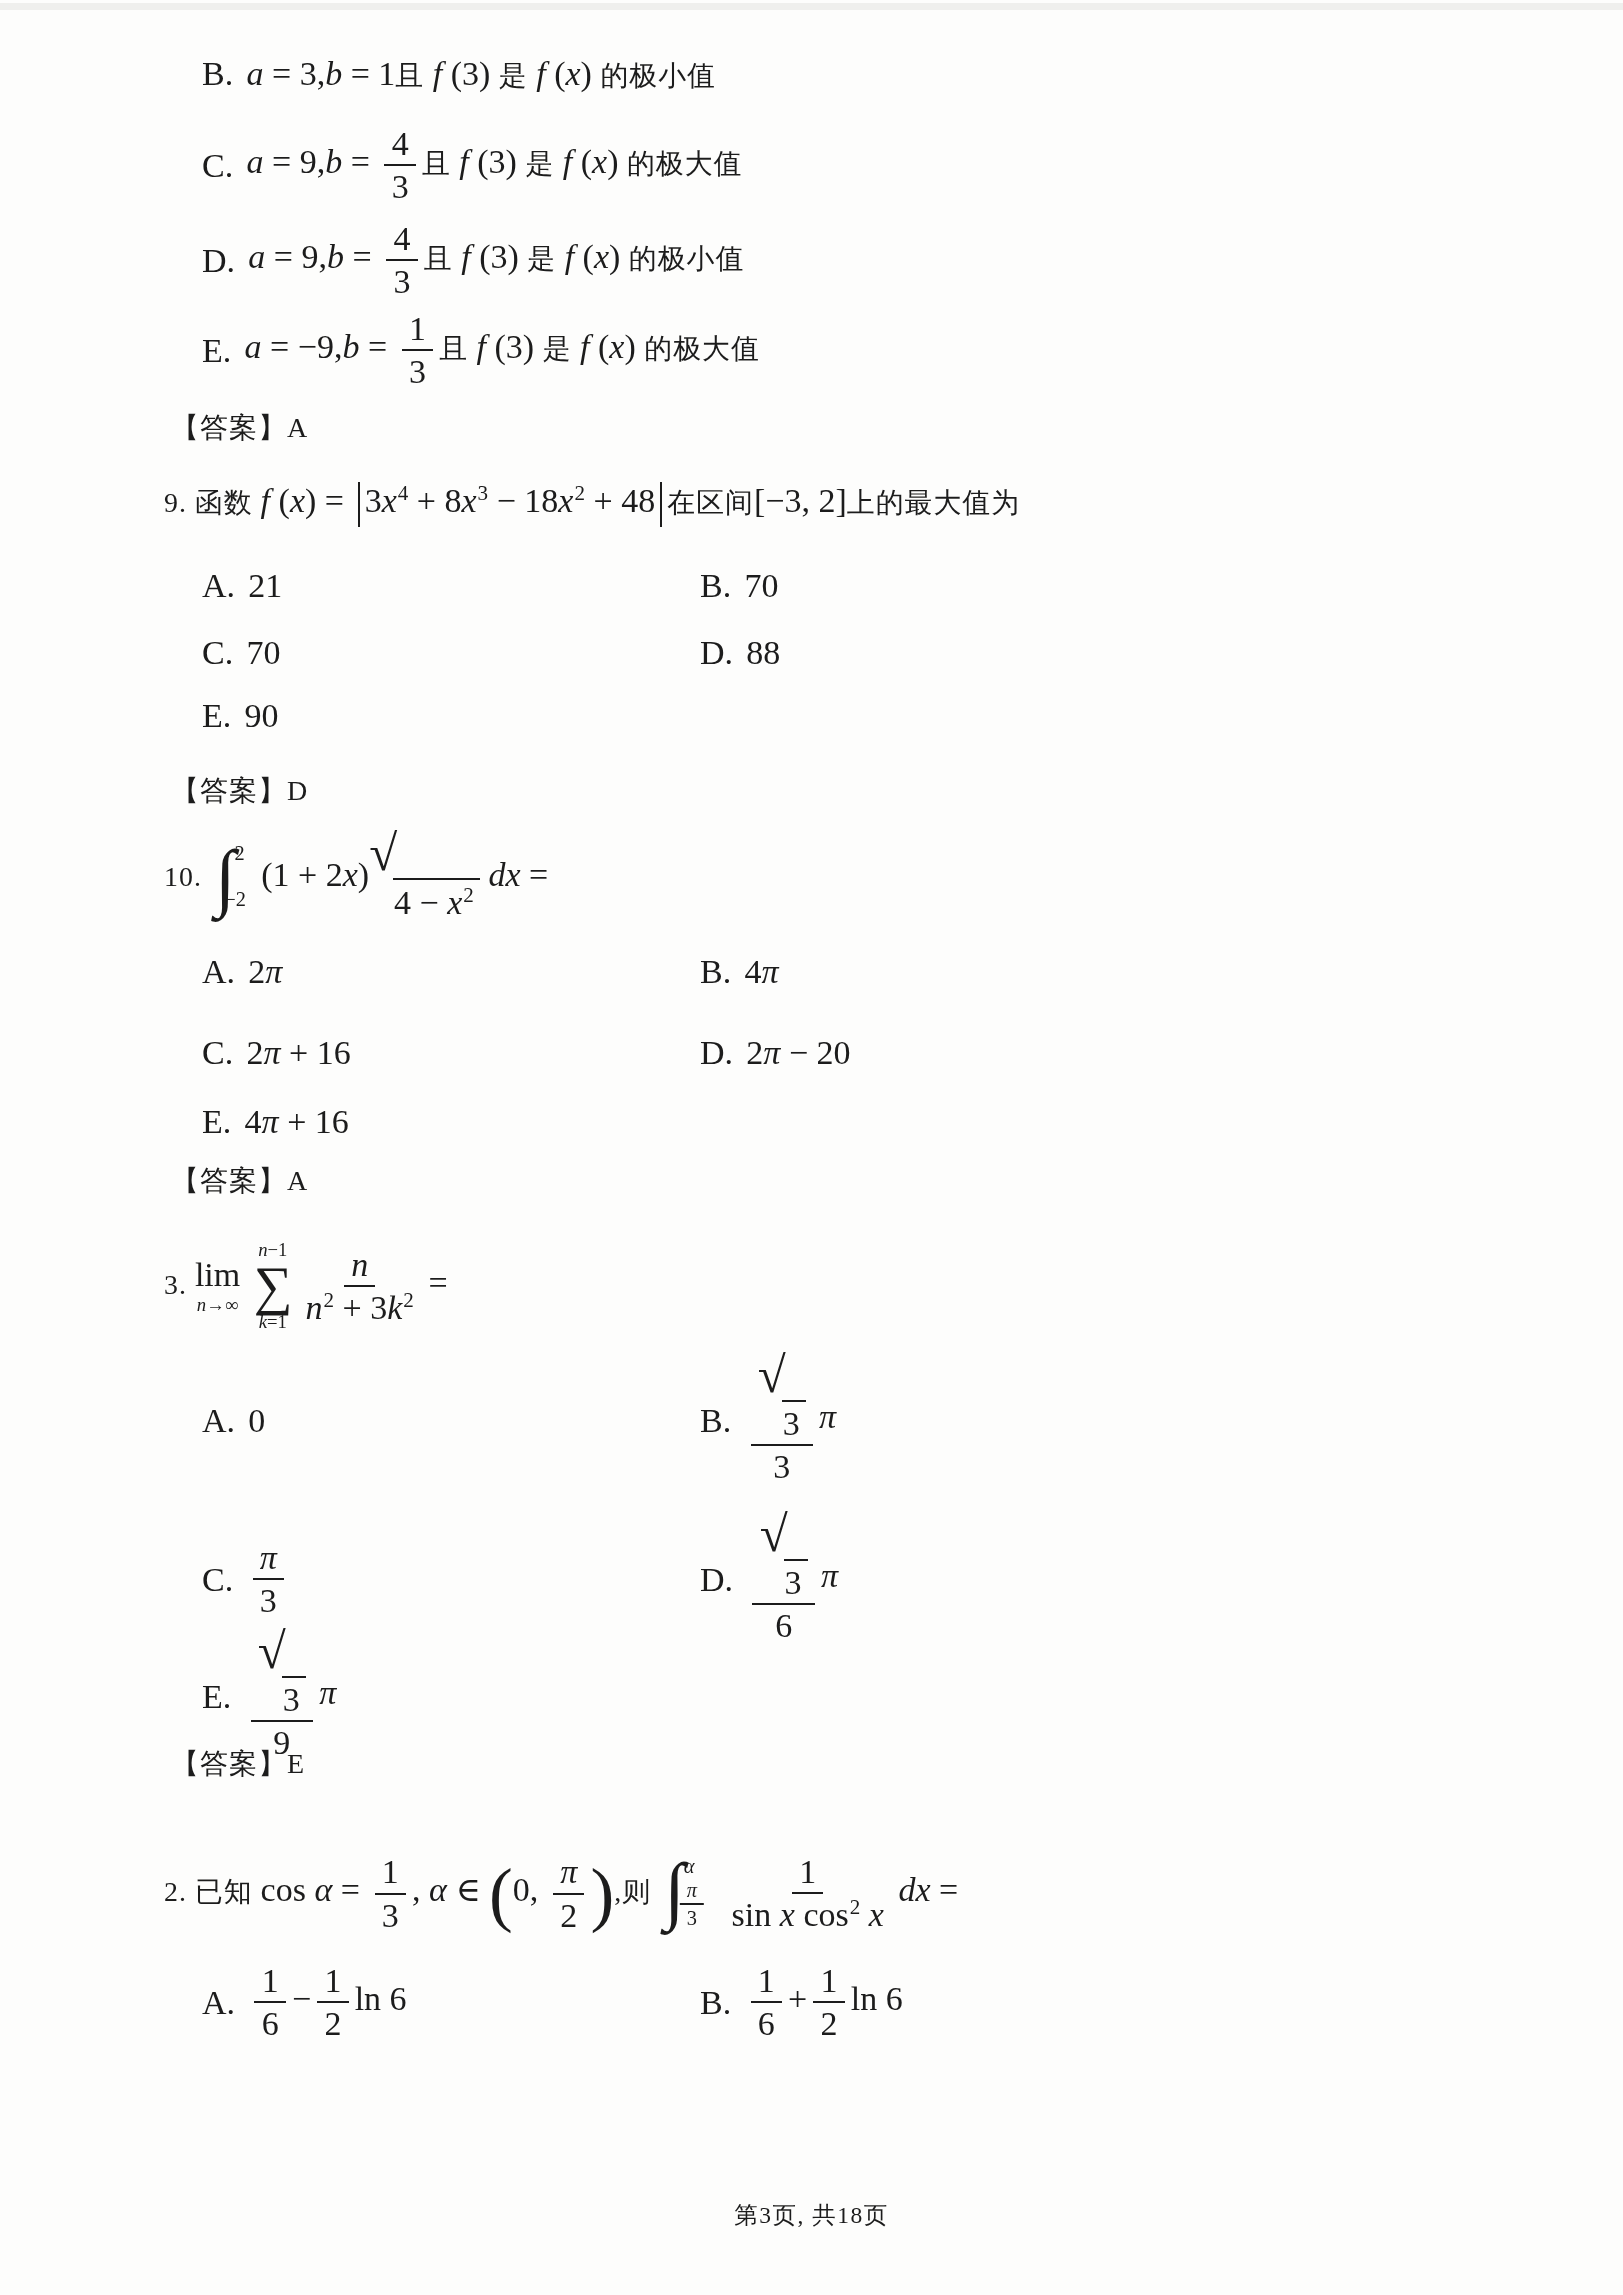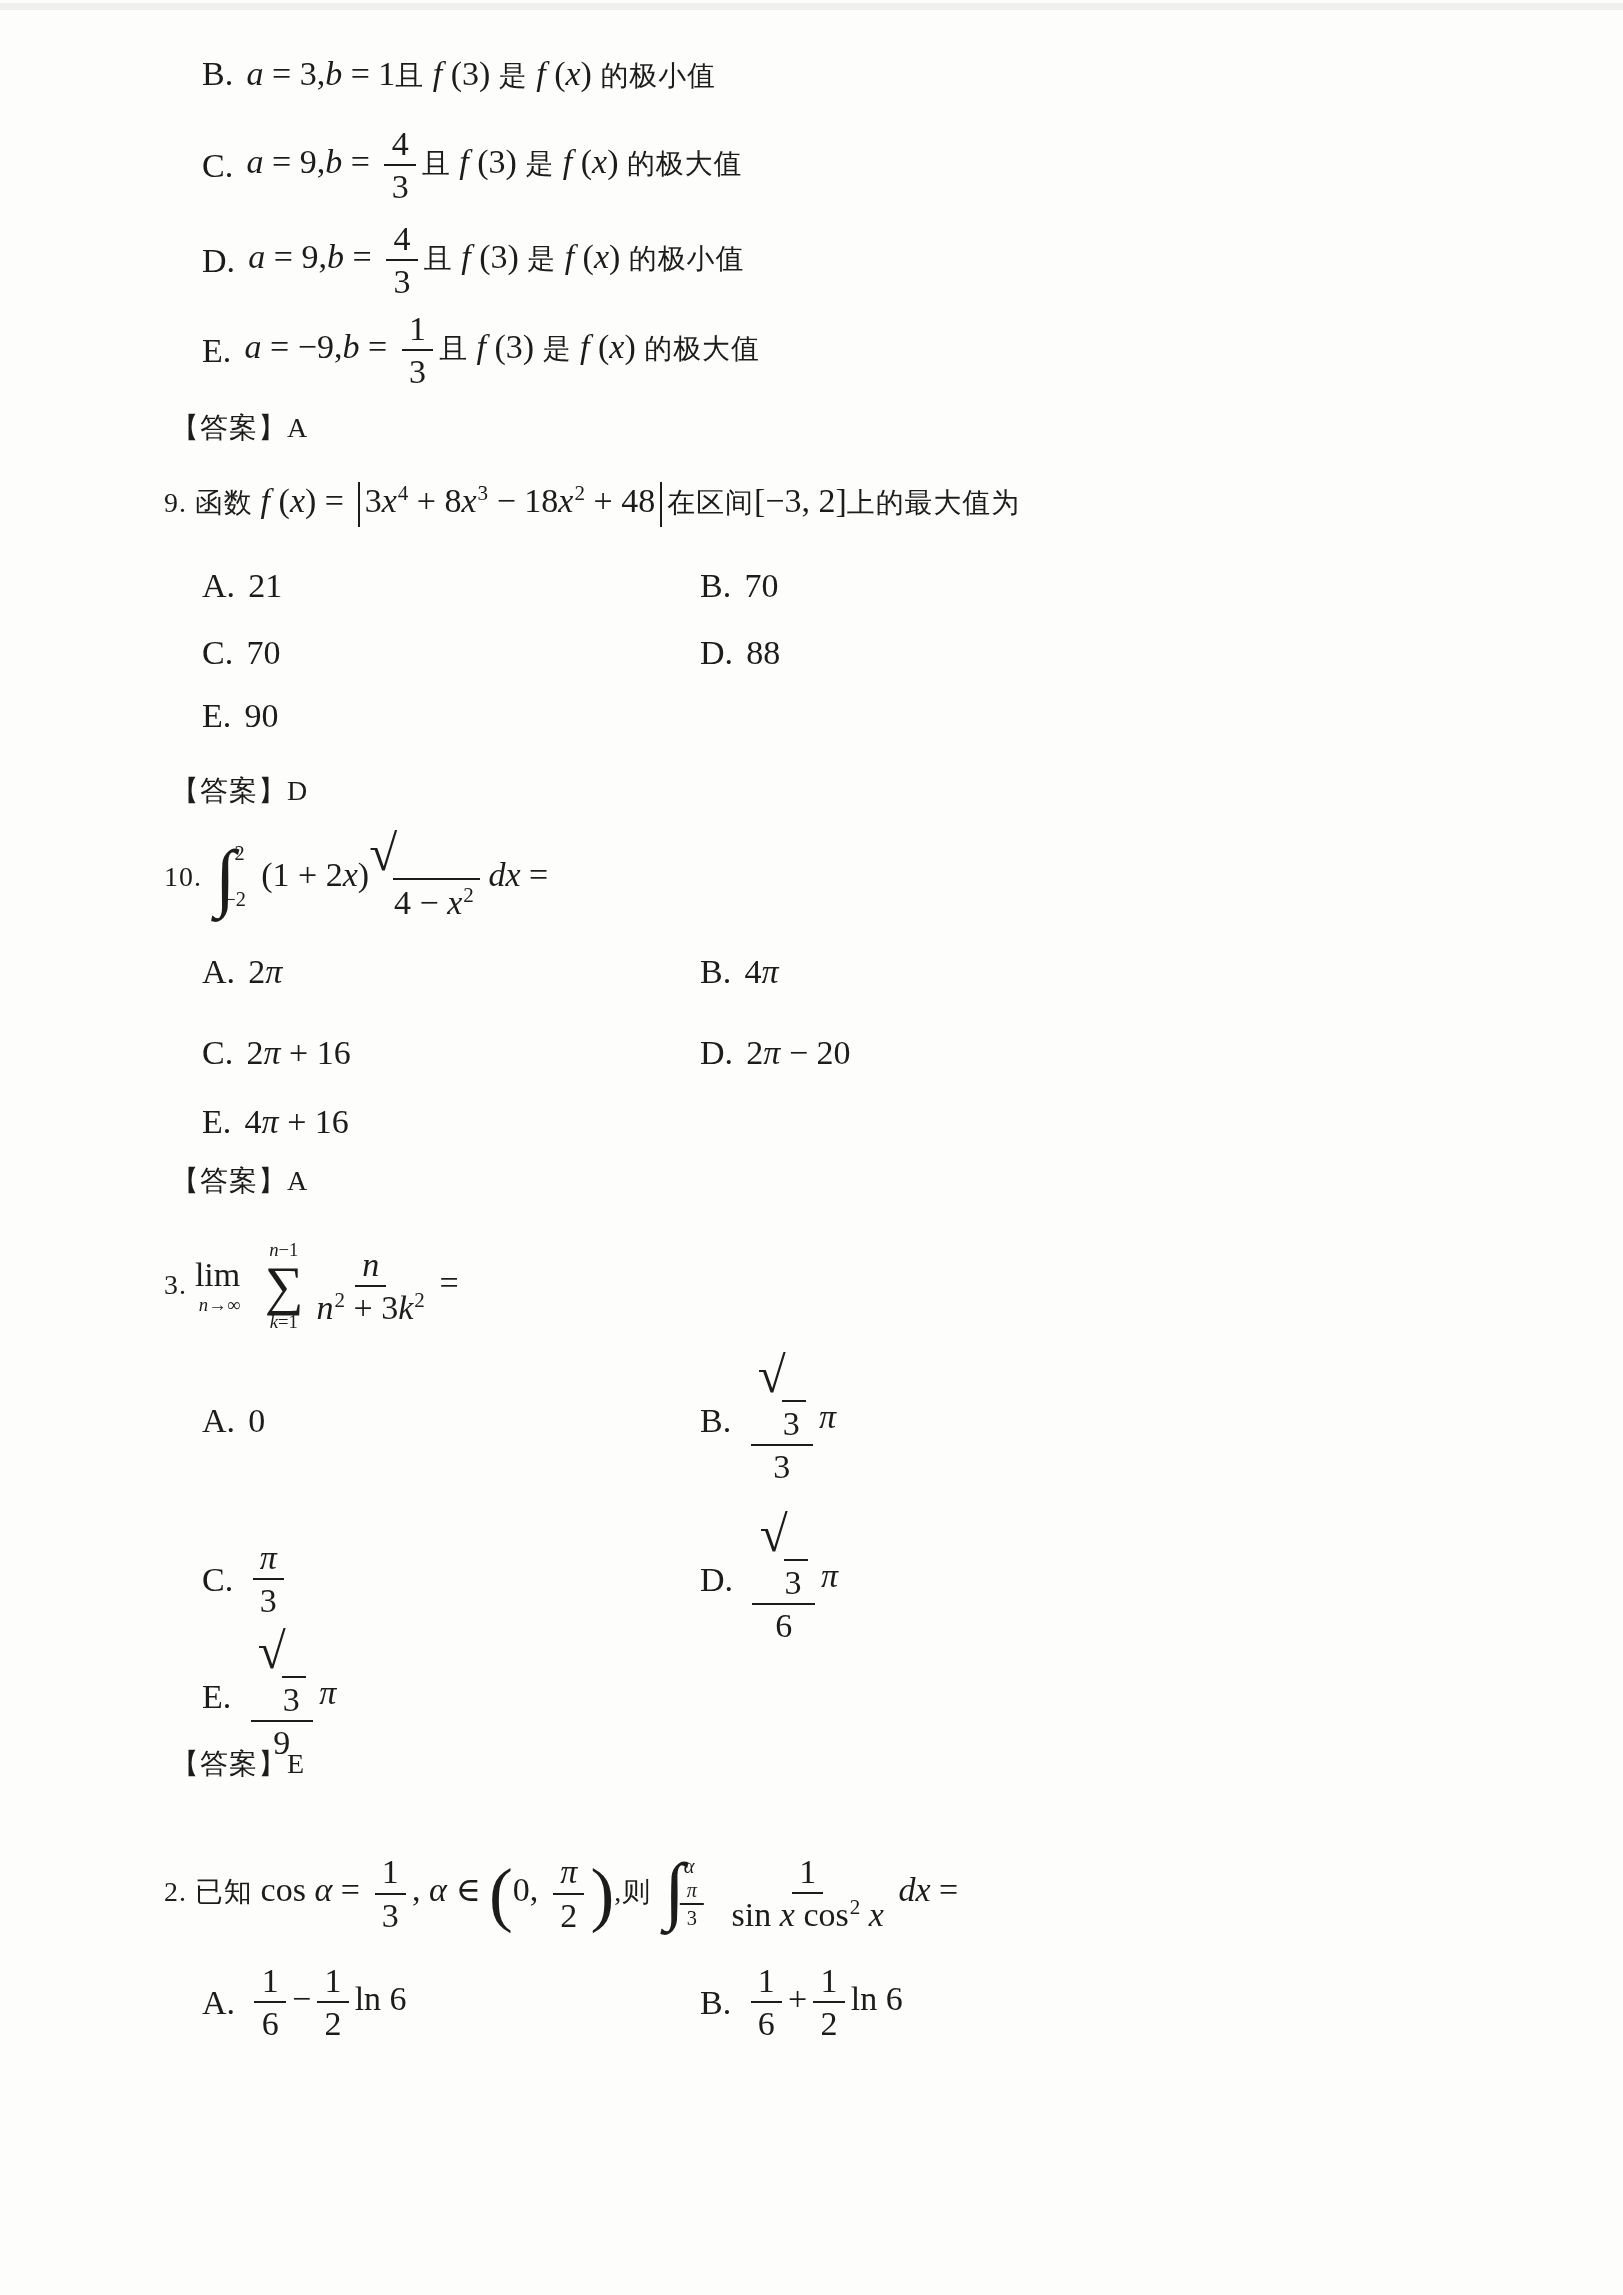--- a/index.html
+++ b/index.html
@@ -31,21 +31,21 @@
   .rsym{font-size:1.5em;line-height:0.82;}
   .rbody{border-top:2px solid currentColor;padding:3.1px 6.1px 0 1px;margin-left:-4.1px;margin-top:45px;}
   .vbar{display:inline-block;width:2px;height:45px;background:currentColor;vertical-align:middle;margin:0 5.1px;}
   .intw{display:inline-flex;vertical-align:middle;margin:0 5.1px;}
   .isym{font-size:2.2em;line-height:1;}
   .ibounds{display:flex;flex-direction:column;justify-content:space-between;font-size:0.6em;padding:2px 0 4.1px;margin-left:-1px;}
   .ilo{transform:translateX(-10.2px);}
   .sumw{display:inline-flex;flex-direction:column;align-items:center;vertical-align:middle;margin:0 7.2px;line-height:1;}
   .ssym{font-size:1.6em;line-height:0.95;}
   .sbnd{font-size:0.55em;line-height:1.1;}
-  .limw{display:inline-flex;flex-direction:column;align-items:flex-end;vertical-align:middle;line-height:1;margin-right:17px;}
+  .limw{display:inline-flex;flex-direction:column;align-items:center;vertical-align:middle;line-height:1;margin-right:6px;}
   .limlo{font-size:0.55em;margin-top:4.1px;}
   .big{font-size:2.1em;vertical-align:middle;line-height:0;font-weight:400;}
   .footer{position:absolute;top:2199px;left:0;width:100%;text-align:center;font-size:23.5px;letter-spacing:1.5px;}
 </style>
 </head>
 <body>
 
 <div id="page">
   <div class="scan-edge"></div>
 
@@ -240,14 +240,15 @@
       <span class="segs"><span class="frac">
             <span class="fn"><span class="m"><span>1</span></span></span>
             <span class="fd"><span class="m"><span>6</span></span></span>
           </span><span class="m"><span>+</span></span><span class="frac">
             <span class="fn"><span class="m"><span>1</span></span></span>
             <span class="fd"><span class="m"><span>2</span></span></span>
           </span><span class="m">ln 6</span></span>
     </div>
   </div>
 
+  <div class="footer">第3页, 共18页</div>
 </div>
 
 
 </body></html>

